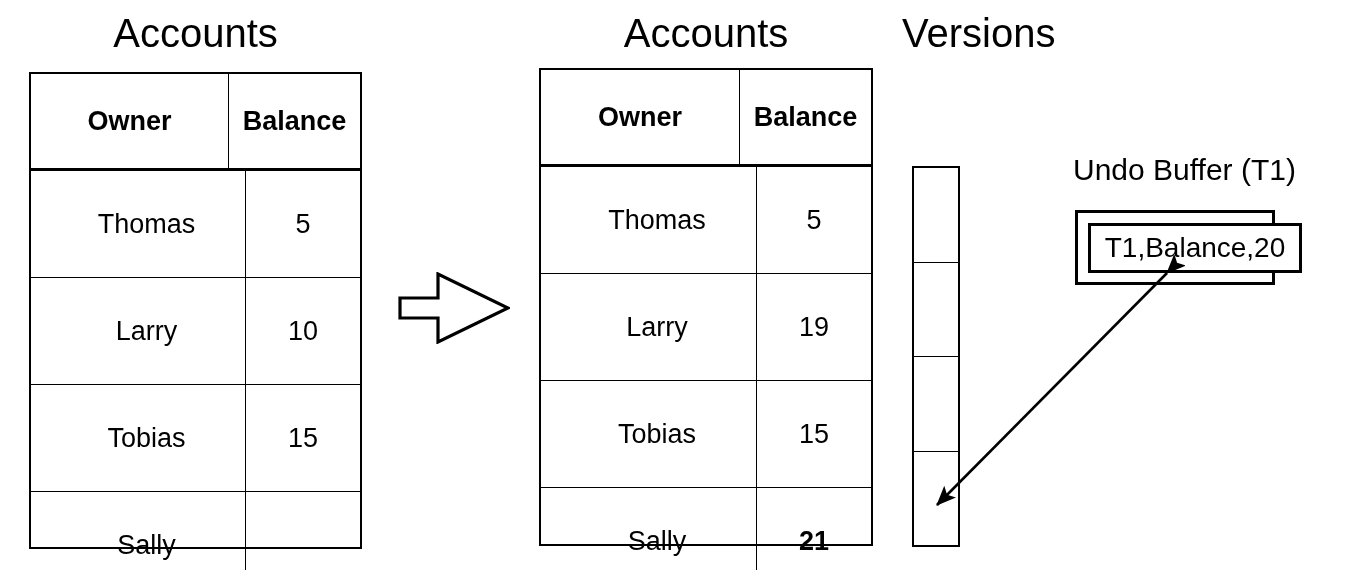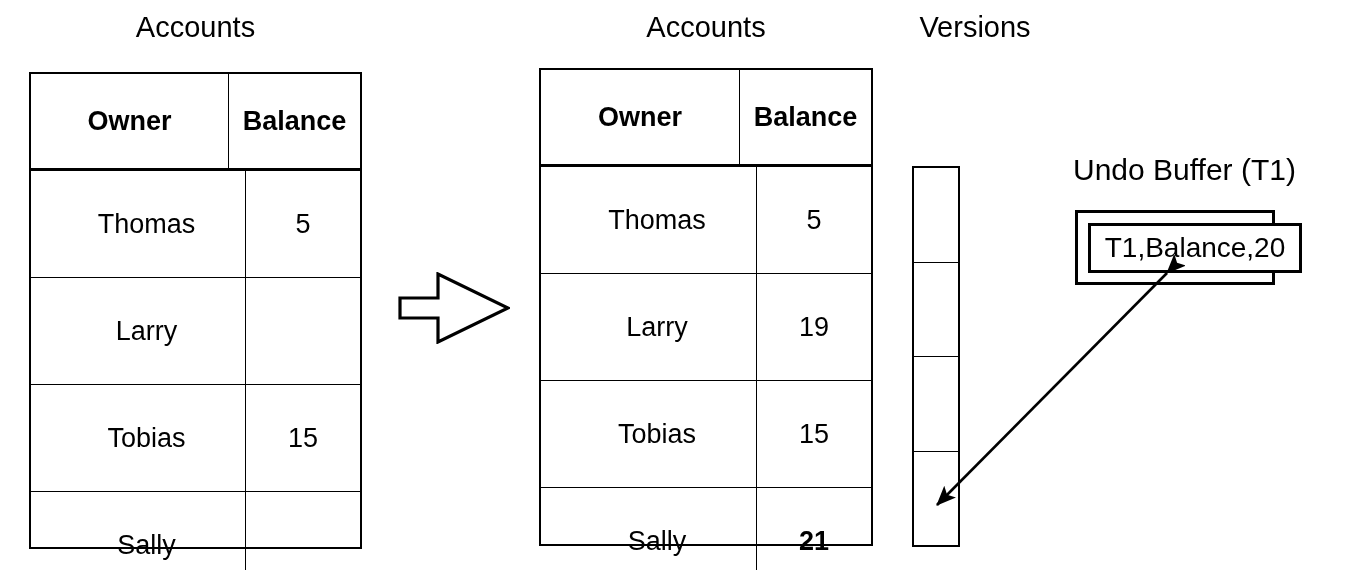--- a/index.html
+++ b/index.html
@@ -15,21 +15,21 @@
     position: relative;
     width: 1358px;
     height: 570px;
     background: #ffffff;
     overflow: hidden;
   }
 
   
   .title {
     position: absolute;
-    font-size: 29px;
+    font-size: 40px;
     font-weight: 400;
     line-height: 1;
     white-space: nowrap;
     color: #000;
   }
   #title-accounts-before { left: 29px;  top: 13px; width: 333px; text-align: center; }
   #title-accounts-after  { left: 539px; top: 13px; width: 334px; text-align: center; }
   #title-versions        { left: 902px; top: 13px; width: 146px; text-align: center; }
   #title-undo-buffer     { left: 1073px; top: 155px; font-size: 30px; }
 
@@ -166,20 +166,21 @@
     <div class="trow header-row">
       <div class="tcell col-owner">Owner</div>
       <div class="tcell col-balance">Balance</div>
     </div>
     <div class="trow data-row">
       <div class="tcell col-owner">Thomas</div>
       <div class="tcell col-balance">5</div>
     </div>
     <div class="trow data-row">
       <div class="tcell col-owner">Larry</div>
+      <div class="tcell col-balance">10</div>
     </div>
     <div class="trow data-row">
       <div class="tcell col-owner">Tobias</div>
       <div class="tcell col-balance">15</div>
     </div>
     <div class="trow data-row">
       <div class="tcell col-owner">Sally</div>
     </div>
   </div>
 

